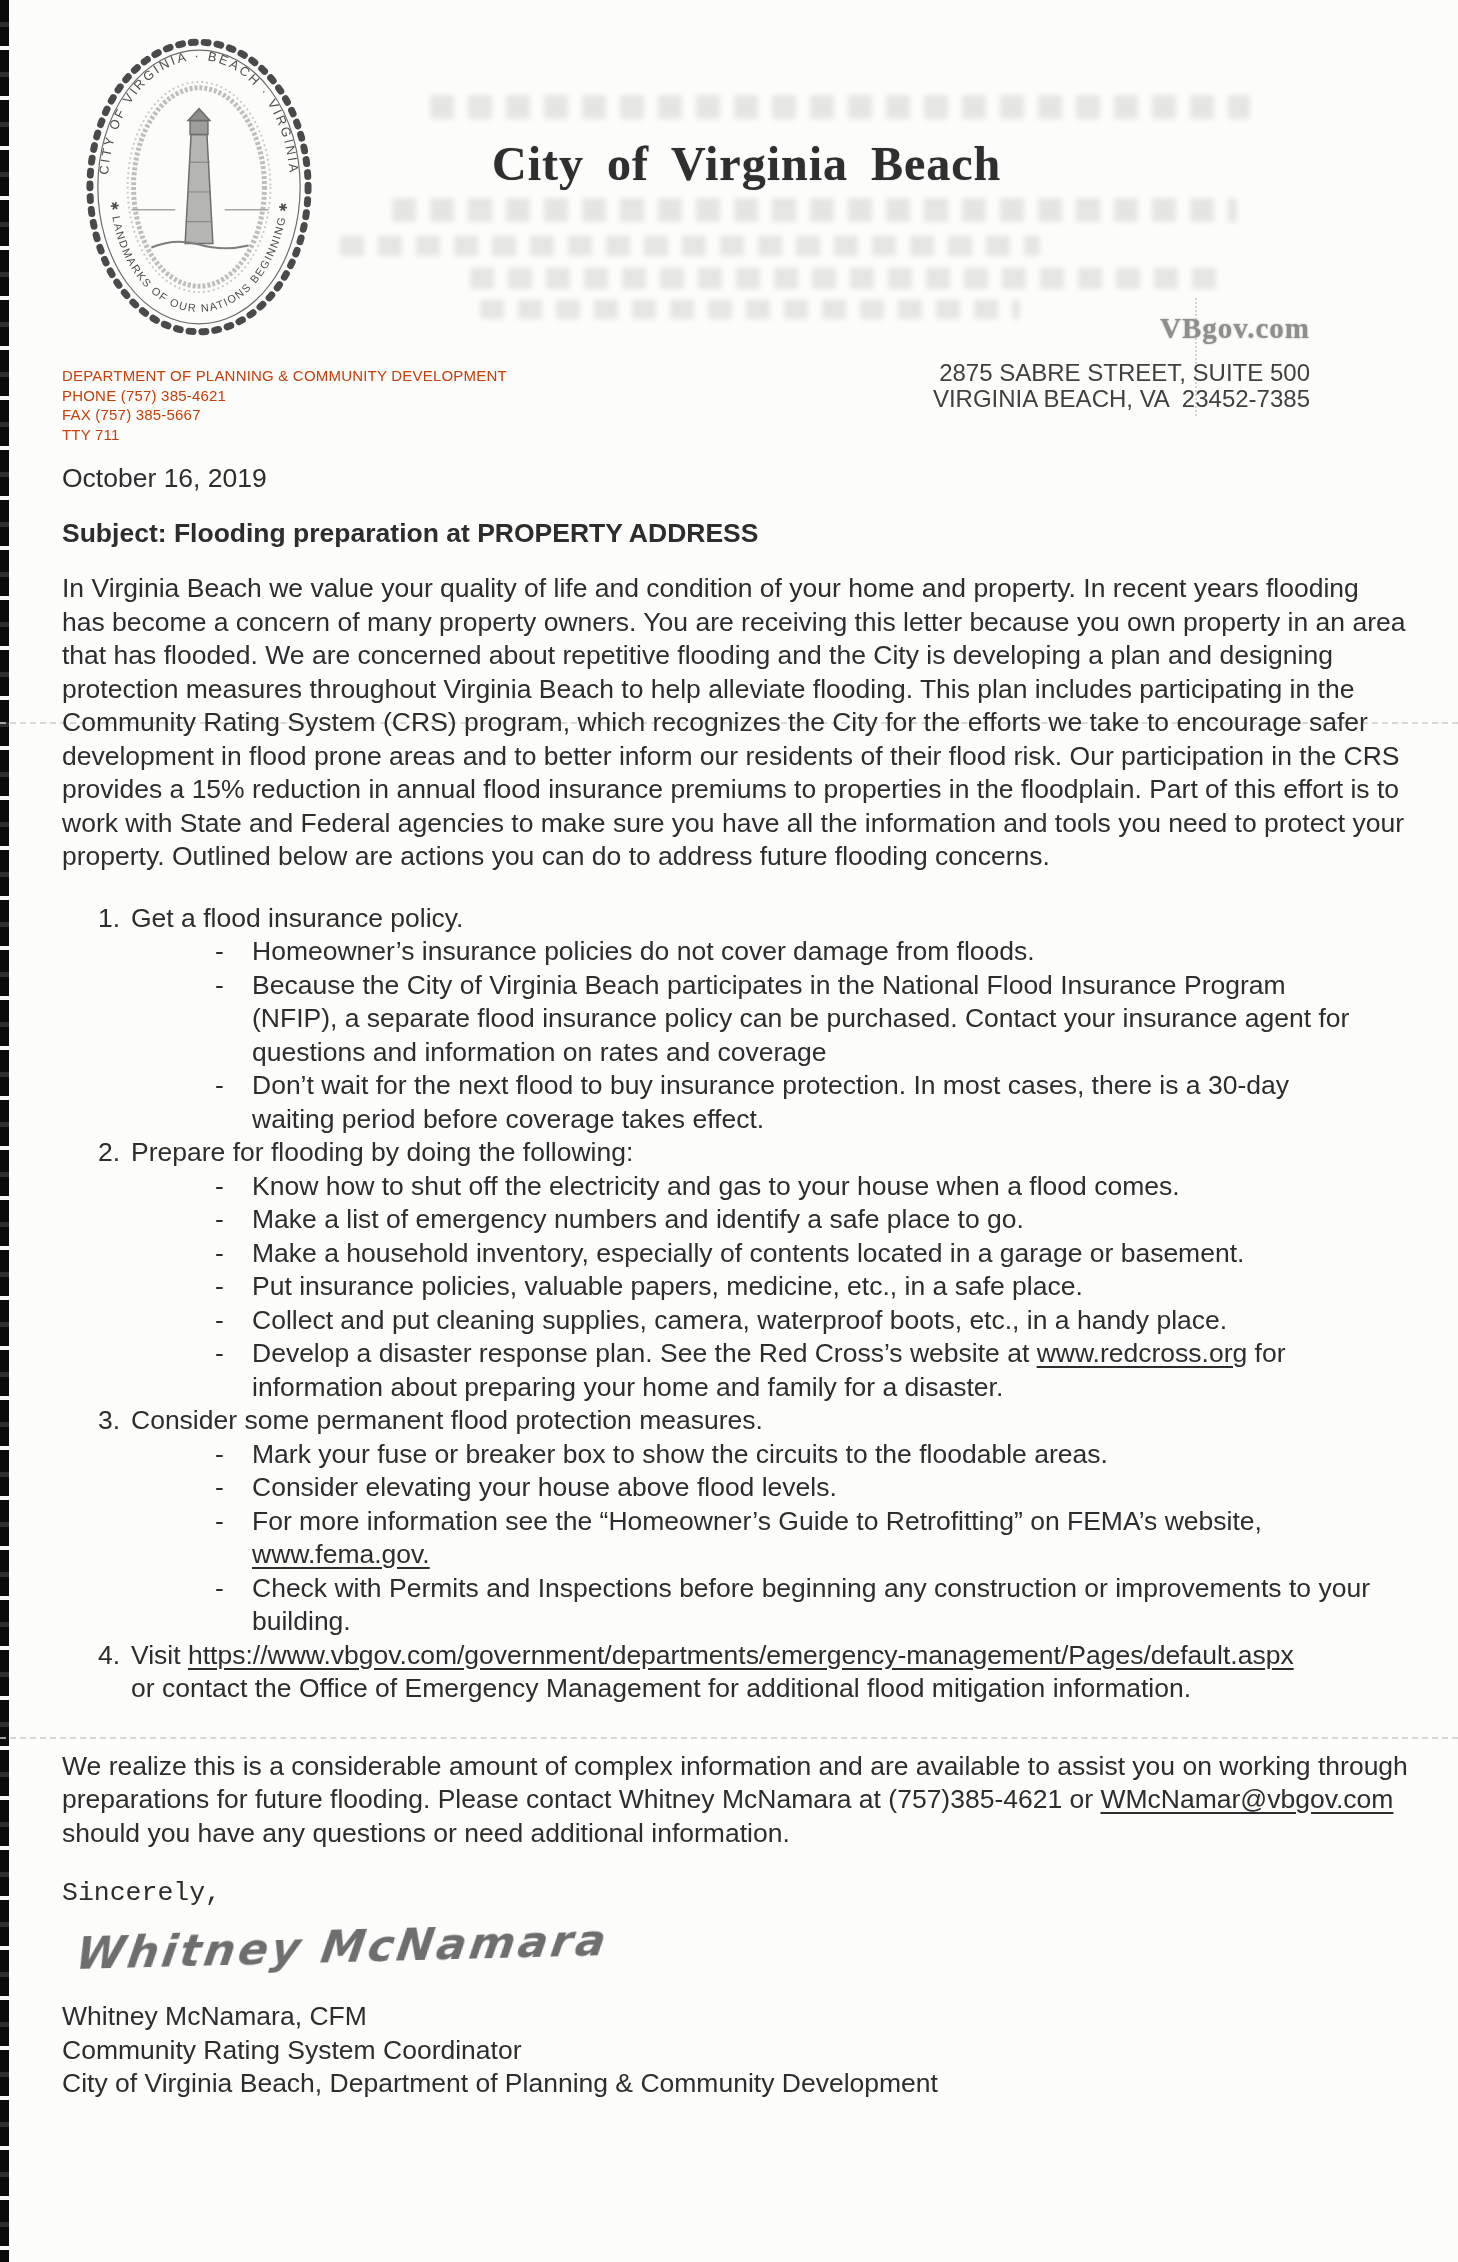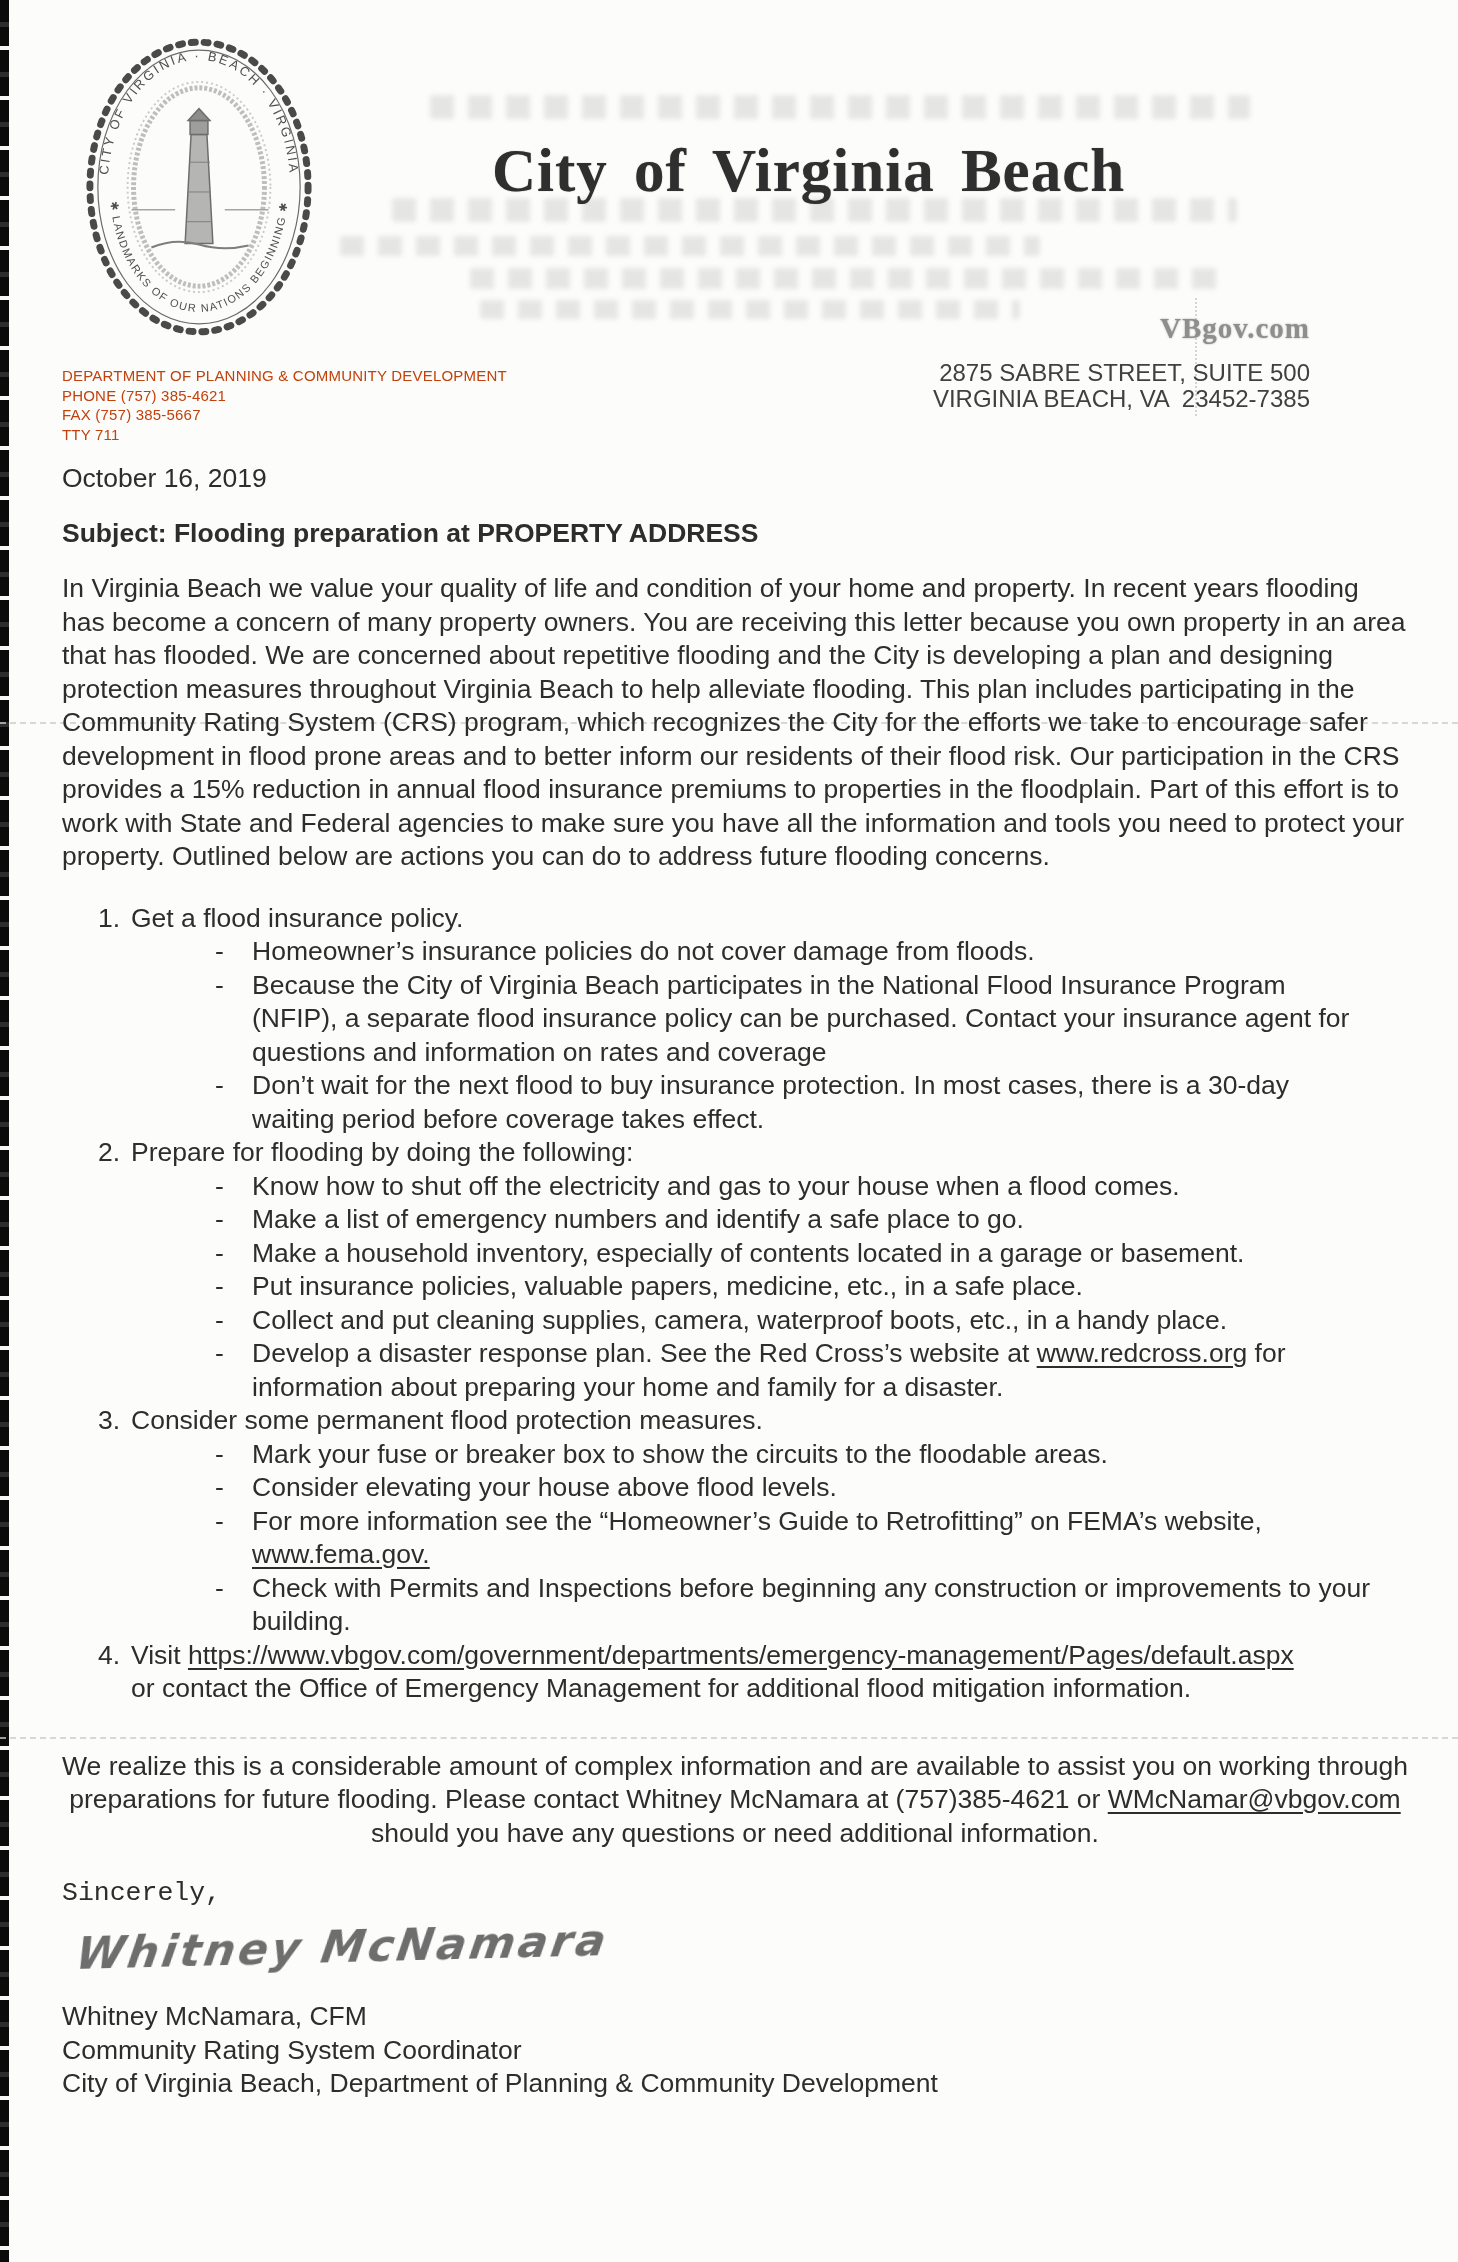--- a/index.html
+++ b/index.html
@@ -21,21 +21,21 @@
     background:repeating-linear-gradient(90deg,#8f8f8f 0 24px,transparent 24px 38px);
     filter:blur(2.6px);opacity:.20;border-radius:3px;
   }
   .fold{position:absolute;left:0;width:1458px;border-top:2px dashed #cbcbc8;opacity:.75;}
   .vfold{position:absolute;border-left:2px dotted #c4c4c1;opacity:.7;}
   
   .seal{position:absolute;left:80px;top:30px;width:238px;height:314px;}
   .org-title{
     position:absolute;left:492px;top:136px;width:860px;
     font-family:"Liberation Serif", serif;
-    font-size:61px;font-weight:600;letter-spacing:1px;word-spacing:10px;
+    font-size:48px;font-weight:600;letter-spacing:1px;word-spacing:10px;
     color:#2f2f2f;text-shadow:0 0 1px rgba(60,60,60,.55);
     white-space:nowrap;
   }
   .vbgov{
     position:absolute;right:148px;top:312px;
     font-family:"Liberation Serif", serif;
     font-size:29px;color:#8e8e8c;letter-spacing:1px;
     text-shadow:0 0 2px rgba(150,150,148,.8);
     font-weight:bold;
   }
@@ -48,21 +48,21 @@
   .subject-line{font-weight:bold;margin:0 0 22px 0;}
   .intro{margin:0;}
   .action-list{margin-top:28px;}
   .item-head{display:flex;}
   .item-num{margin-left:36px;width:33px;flex:0 0 33px;}
   .item-title{flex:1;max-width:1170px;}
   .bullet{display:flex;}
   .bullet-dash{margin-left:153px;width:37px;flex:0 0 37px;}
   .bullet-text{flex:1;max-width:1120px;}
   .seg-link{text-decoration:underline;text-underline-offset:4px;}
-  .closing{margin-top:44px;max-width:1346px;text-align:center;}
+  .closing{margin-top:44px;max-width:1346px;}
   .signoff{margin-top:25px;font-family:Liberation Mono, monospace;}
   .signature{
     margin-top:10px;margin-left:12px;height:62px;
     font-family:"DejaVu Sans", sans-serif;
     font-style:italic;font-weight:bold;font-size:44px;color:#6e6e6e;
     letter-spacing:3px;transform:rotate(-1.5deg) skewX(-10deg);
     filter:blur(.4px);white-space:nowrap;
   }
   .signer div{line-height:33.5px;}
   .signer{margin-top:18px;}

